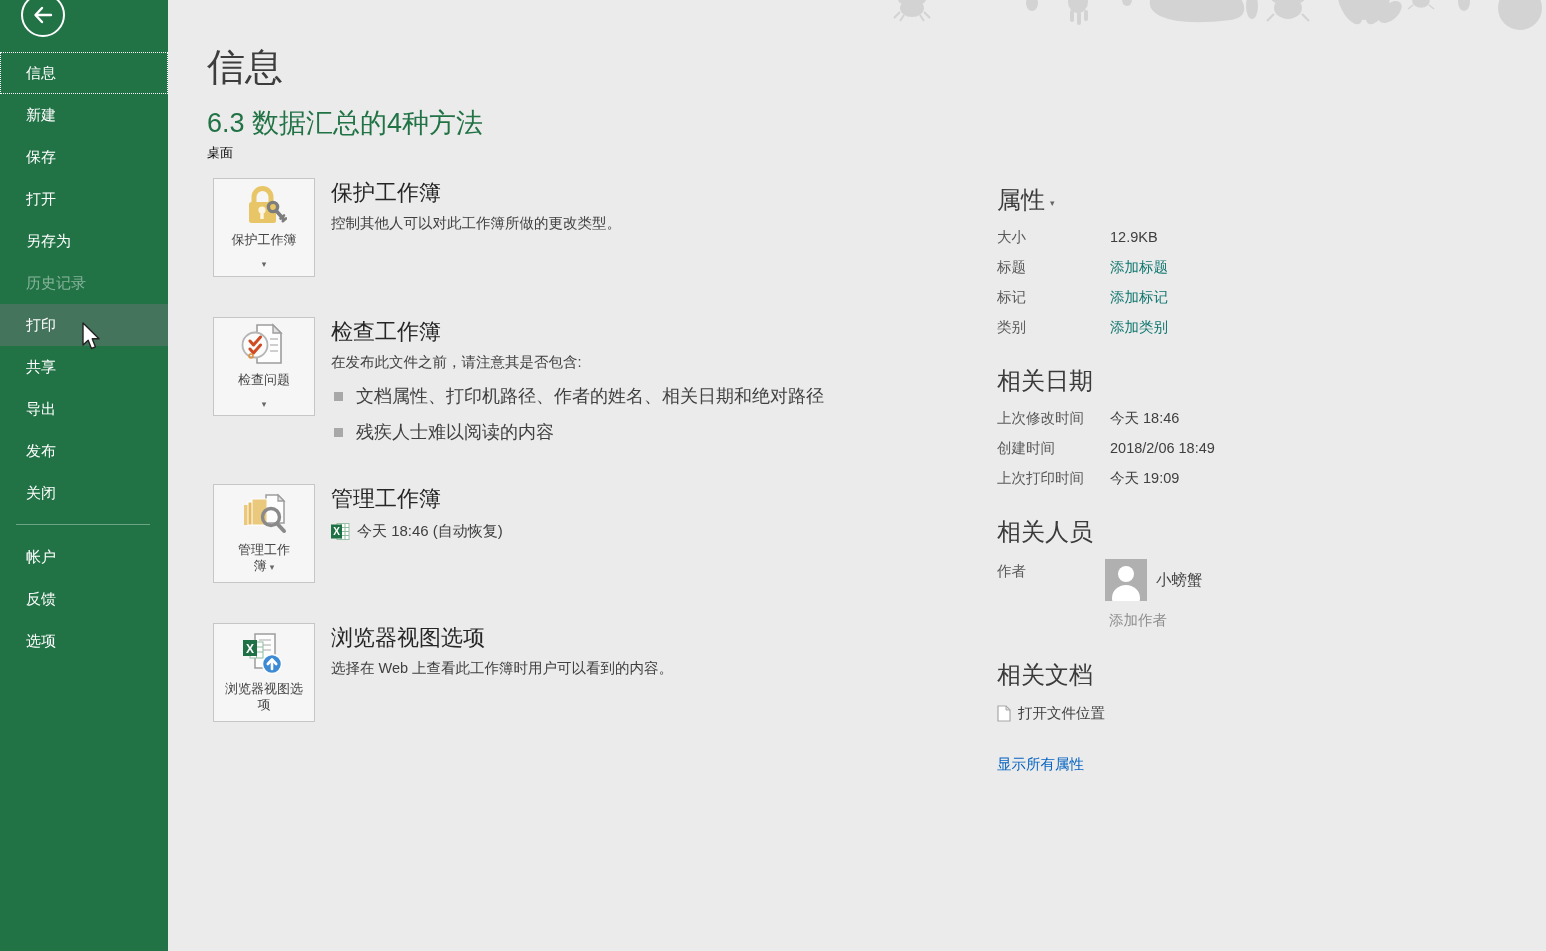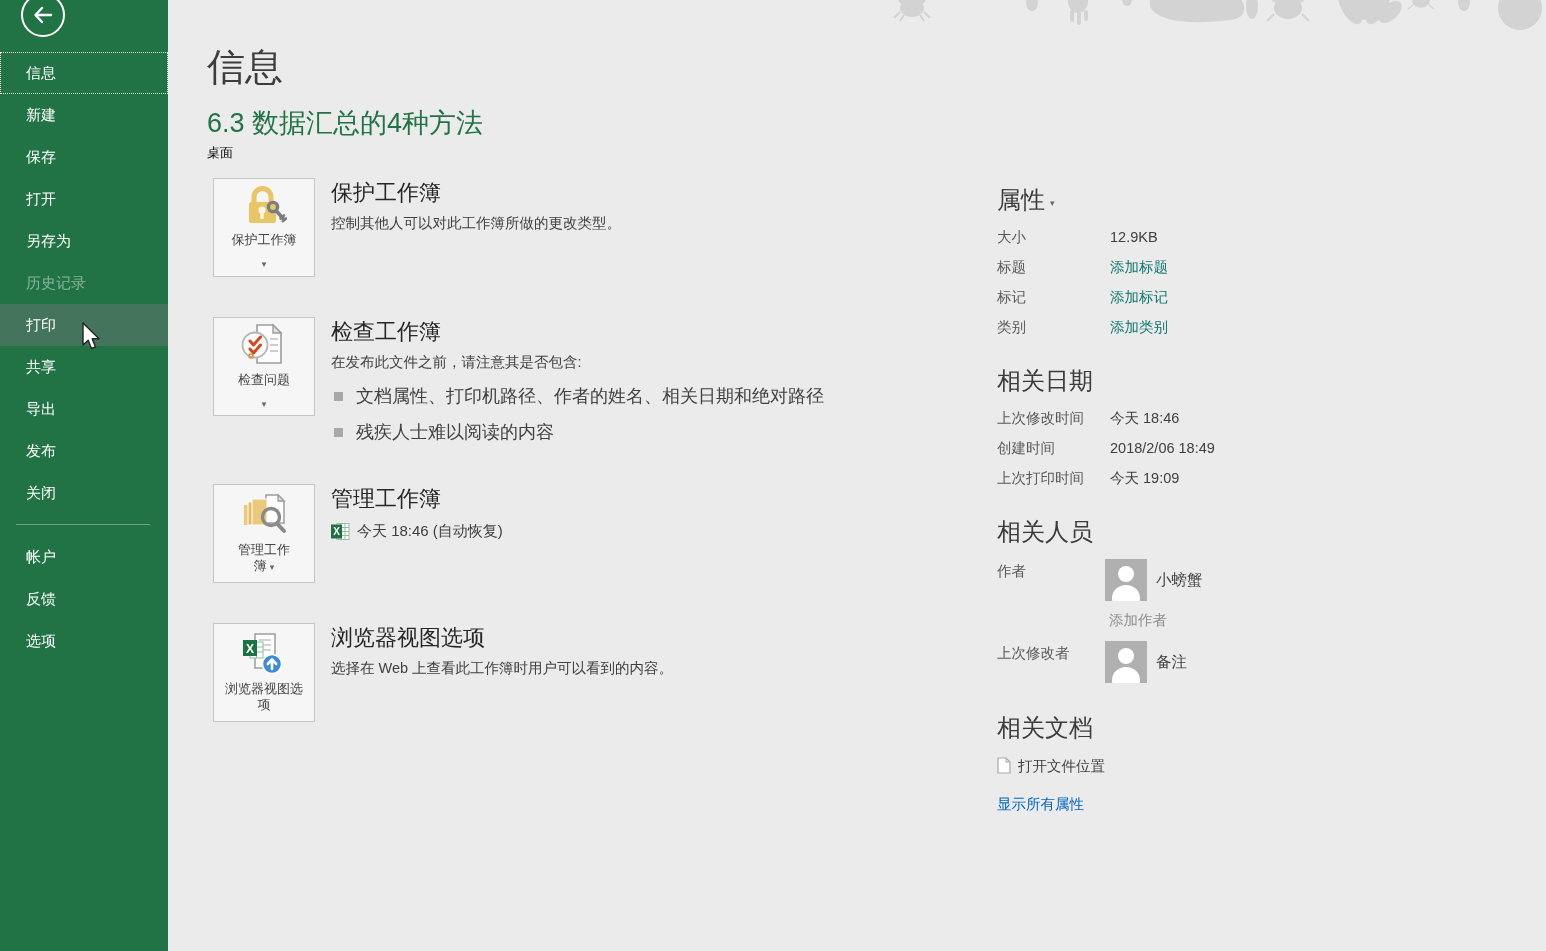--- a/index.html
+++ b/index.html
@@ -73,23 +73,23 @@
   .kv-value { color:#3f3f3f; }
   .kv-value.muted { color:#0f766e; }
   .rc-gap { margin-top:29px; }
 
   .person-row { display:flex; margin-top:11px; }
   .person-label { width:108px; flex:0 0 108px; font-size:14.5px; color:#595959; padding-top:3px; }
   .avatar { width:42px; height:42px; background:#b0b0b0; overflow:hidden; flex:0 0 42px; }
   .person-name { font-size:15.5px; color:#3f3f3f; margin-left:9px; align-self:center; }
   .add-person { margin-left:112px; margin-top:10px; font-size:14.5px; color:#8e8e8e; }
 
-  .doc-link-row { display:flex; align-items:flex-start; margin-top:13px; font-size:14.5px; color:#3f3f3f; cursor:default; }
+  .doc-link-row { display:flex; align-items:center; margin-top:13px; font-size:14.5px; color:#3f3f3f; cursor:default; }
   .doc-link-row svg { margin-right:7px; }
-  .show-all { margin-top:19px; font-size:14.5px; color:#0563c1; cursor:default; }
+  .show-all { margin-top:32px; font-size:14.5px; color:#0563c1; cursor:default; }
 
   
   .cursor { position:absolute; left:81px; top:322px; z-index:9; }
 </style>
 </head>
 <body>
 
 <svg class="decor" viewBox="0 0 666 52" fill="#d3d3d3" stroke="none">
   <g stroke="#d3d3d3" stroke-width="2">
     <ellipse cx="32" cy="16" rx="11" ry="8"></ellipse>
@@ -331,30 +331,20 @@
     <div class="person-label">作者</div>
     <div class="avatar">
       <svg width="42" height="42" viewBox="0 0 42 42">
         <circle cx="21" cy="15" r="8" fill="#fff"></circle>
           <ellipse cx="21" cy="39" rx="14" ry="13" fill="#fff"></ellipse>
       </svg>
     </div>
     <div class="person-name">小螃蟹</div>
   </div>
   <div class="add-person">添加作者</div>
-  <div class="person-row">
-    <div class="person-label">上次修改者</div>
-    <div class="avatar">
-      <svg width="42" height="42" viewBox="0 0 42 42">
-        <circle cx="21" cy="15" r="8" fill="#fff"></circle>
-          <ellipse cx="21" cy="39" rx="14" ry="13" fill="#fff"></ellipse>
-      </svg>
-    </div>
-    <div class="person-name">备注</div>
-  </div>
 
   <div class="rc-heading rc-gap">相关文档</div>
   <div class="doc-link-row">
     <svg width="14" height="17" viewBox="0 0 14 17">
       <path d="M1 1 h8 l4 4 v11 h-12 z" fill="#fff" stroke="#a8a8a8" stroke-width="1.2"></path>
       <path d="M9 1 l4 4 h-4 z" fill="#e2e2e2" stroke="#a8a8a8" stroke-width="1"></path>
     </svg>
     <span>打开文件位置</span>
   </div>
 

